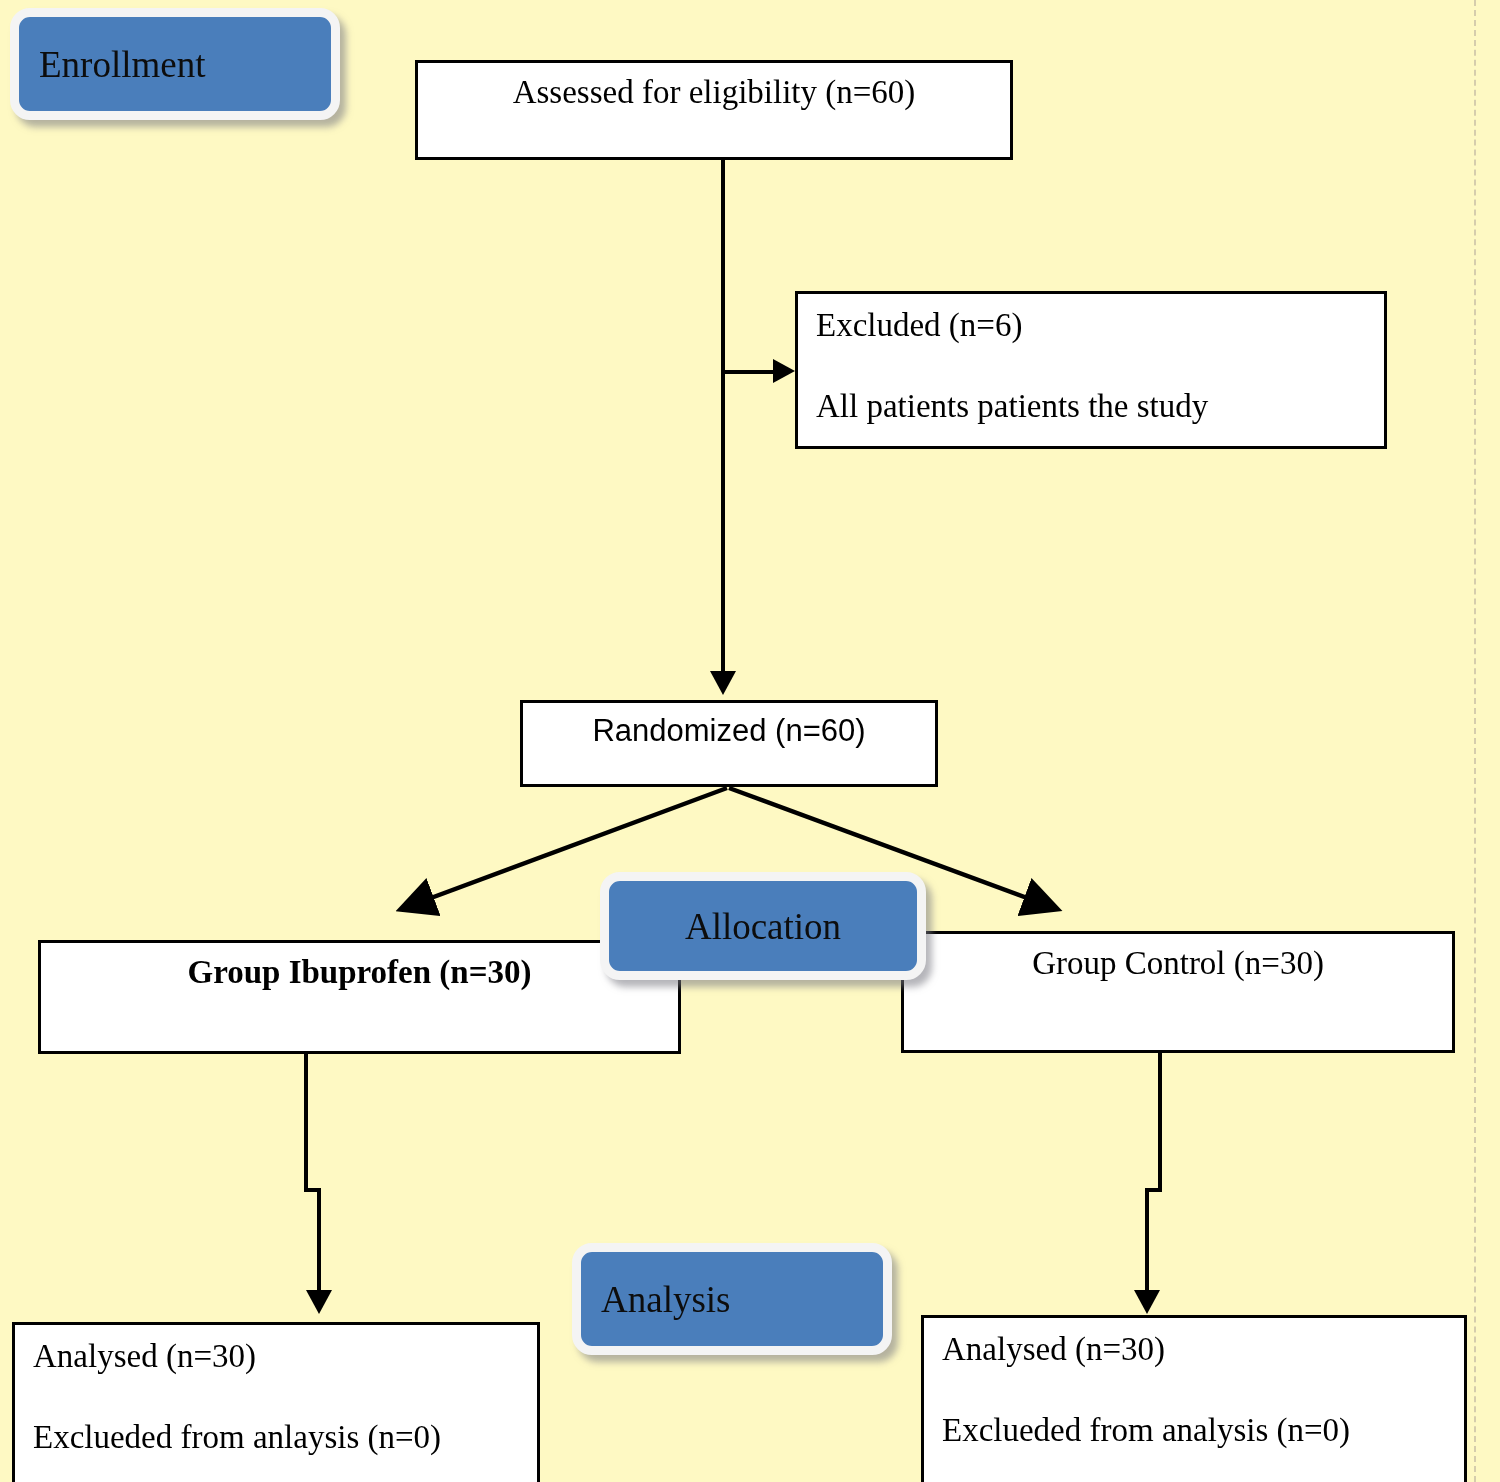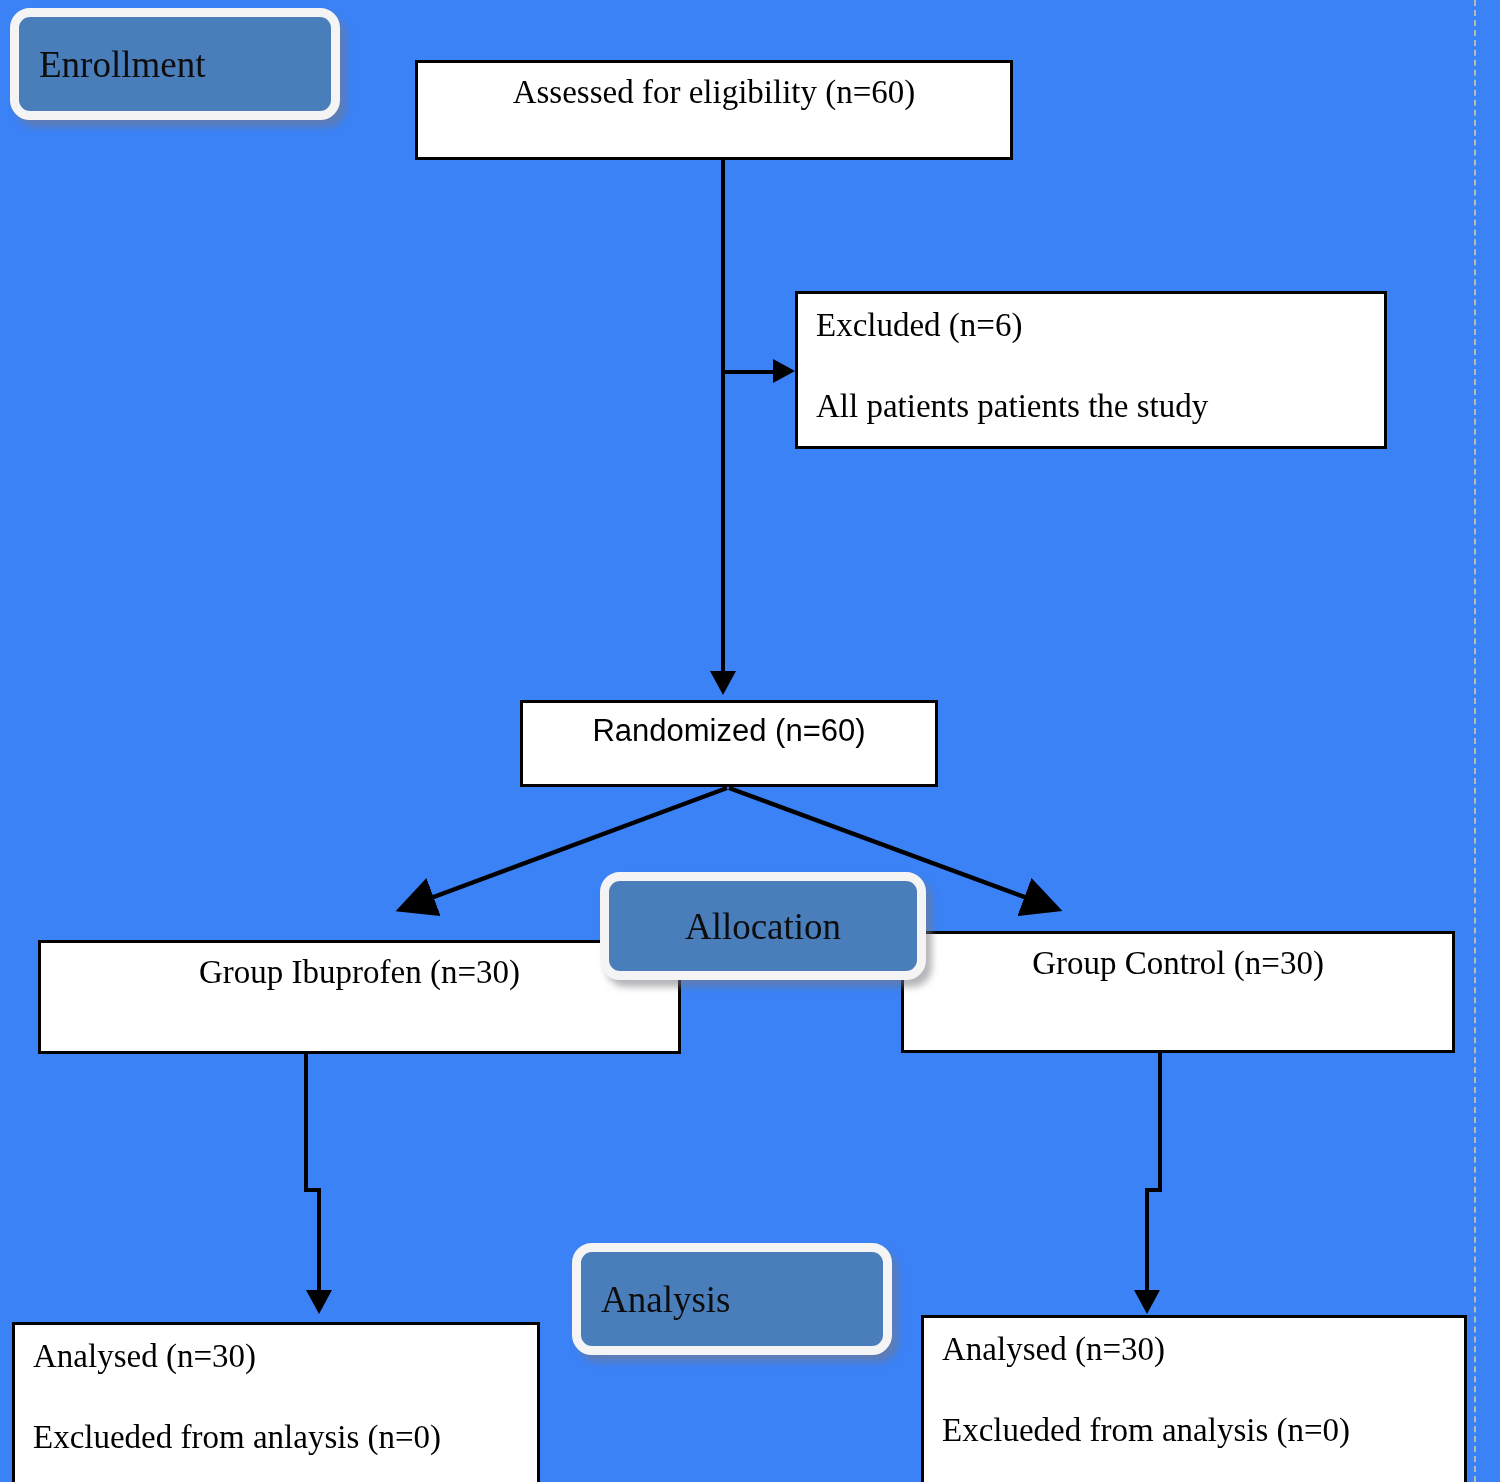--- a/index.html
+++ b/index.html
@@ -4,21 +4,21 @@
 <style>
   html, body {
     margin: 0;
     padding: 0;
     background: #ffffff;
   }
   #canvas {
     position: relative;
     width: 1500px;
     height: 1482px;
-    background: #3b82f6;
+    background: #fef9c3;
     overflow: hidden;
     font-family: "Liberation Serif", "DejaVu Serif", serif;
   }
 
   
   .node {
     position: absolute;
     box-sizing: border-box;
     background: #ffffff;
     border: 3px solid #000000;
@@ -137,21 +137,21 @@
   <svg class="diag" style="left:0px; top:780px; width:1500px; height:220px;" viewBox="0 0 1500 220">
     <defs>
       <marker id="ah" markerWidth="9" markerHeight="9" refX="7" refY="4.5" orient="auto" markerUnits="strokeWidth">
         <path d="M0,0 L9,4.5 L0,9 z" fill="#000000"></path>
       </marker>
     </defs>
     <line x1="727" y1="8" x2="404" y2="128" stroke="#000000" stroke-width="4.5" marker-end="url(#ah)"></line>
     <line x1="729" y1="8" x2="1054" y2="128" stroke="#000000" stroke-width="4.5" marker-end="url(#ah)"></line>
   </svg>
 
-  <div class="node center" style="left:38px; top:940px; width:643px; height:114px;">
+  <div class="node center" style="left:38px; top:940px; width:643px; height:114px;font-weight:bold;">
     <span class="line">Group Ibuprofen (n=30)</span>
   </div>
 
   <div class="node center" style="left:901px; top:931px; width:554px; height:122px;">
     <span class="line">Group Control (n=30)</span>
   </div>
 
   <div class="banner mid-text" style="left:600px; top:872px; width:326px; height:108px;text-align:center;">
     <span class="btxt">Allocation</span>
   </div>

